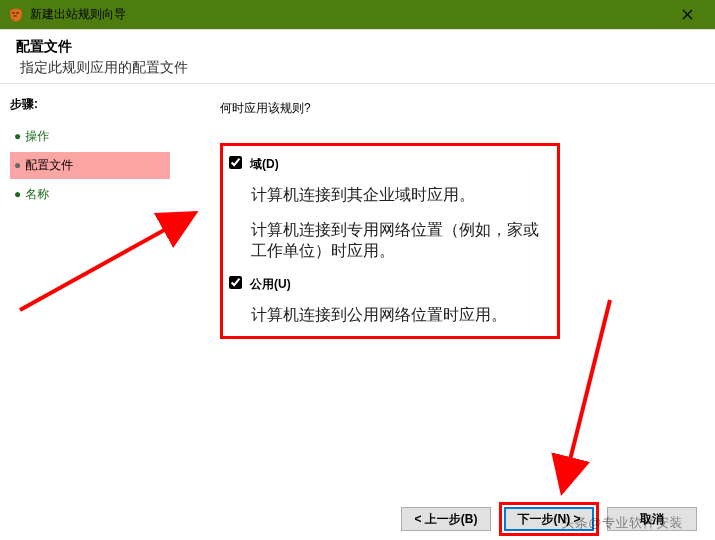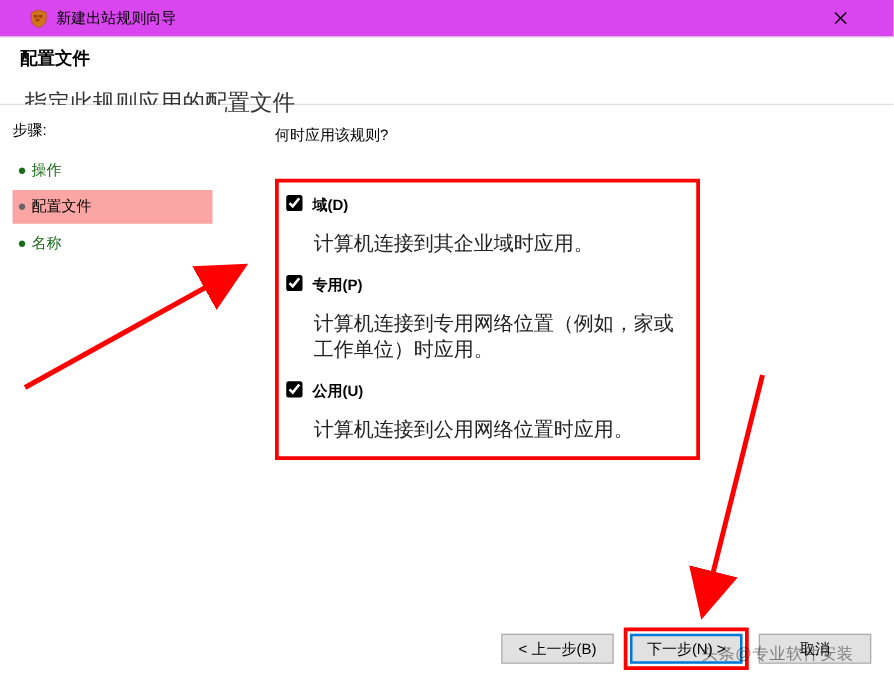--- a/index.html
+++ b/index.html
@@ -10,53 +10,53 @@
       width: 715px;
       height: 540px;
       overflow: hidden;
       position: relative;
     }
     .titlebar {
       height: 30px;
       border-bottom: 1px solid #ddd;
       display: flex;
       align-items: center;
-      padding: 0 23px;
-      background: #d946ef;
+      padding: 0 8px;
+      background: #4d7c0f;
     }
     .titlebar .app-icon {
       width: 16px; height: 16px;
       margin-right: 6px;
       display: inline-flex;
     }
     .titlebar .title { flex: 1; font-size: 12px; color: #000; }
     .titlebar .close {
       width: 40px; height: 28px;
       display: flex; align-items: center; justify-content: center;
       font-size: 14px; color: #000;
       cursor: pointer;
     }
     .header-section {
       height: 54px;
       padding: 8px 16px 6px 16px;
       border-bottom: 1px solid #ddd;
       background: #fff;
     }
     .header-section .h-title { font-size: 14px; font-weight: bold; }
-    .header-section .h-sub { font-size: 18px; color: #333; margin-top: 14px; padding-left: 4px; }
+    .header-section .h-sub { font-size: 14px; color: #333; margin-top: 3px; padding-left: 4px; }
     .body-wrap {
       display: flex;
       height: calc(540px - 30px - 54px - 42px);
     }
     .sidebar {
       width: 180px;
       padding: 12px 10px;
       background: #fff;
     }
-    .steps-label { font-weight: normal; margin-bottom: 10px; font-size: 12px; }
+    .steps-label { font-weight: bold; margin-bottom: 10px; font-size: 12px; }
     .steps { list-style: none; }
     .steps li {
       padding: 5px 4px;
       margin-bottom: 2px;
       font-size: 12px;
       cursor: pointer;
     }
     .steps li.link { color: #1a6b1a; }
     .steps li.active { background: #fca5a5; color: #000; font-weight: normal; }
     .steps li .bullet { color: #1a6b1a; margin-right: 4px; }
@@ -97,20 +97,21 @@
     }
     .btn {
       height: 24px;
       min-width: 90px;
       padding: 0 10px;
       font-size: 12px;
       background: #e1e1e1;
       border: 1px solid #adadad;
       cursor: pointer;
       font-family: inherit;
+      font-weight: bold;
     }
     .btn-next-wrap {
       border: 3px solid #ff0000;
       padding: 2px;
       display: inline-block;
     }
     .btn-next {
       background: #e1e1e1;
       border: 2px solid #0078d7;
     }
@@ -169,24 +170,20 @@
 
     <div class="checkgroup">
       <div class="option">
         <label class="opt-head">
           <input type="checkbox" checked="" style="">
           <span>域(D)</span>
         </label>
         <div class="opt-desc">计算机连接到其企业域时应用。</div>
       </div>
       <div class="option">
-        <label class="opt-head">
-          <input type="checkbox" checked="" style="">
-          <span>专用(P)</span>
-        </label>
         <div class="opt-desc">计算机连接到专用网络位置（例如，家或工作单位）时应用。</div>
       </div>
       <div class="option">
         <label class="opt-head">
           <input type="checkbox" checked="" style="">
           <span>公用(U)</span>
         </label>
         <div class="opt-desc">计算机连接到公用网络位置时应用。</div>
       </div>
     </div>

